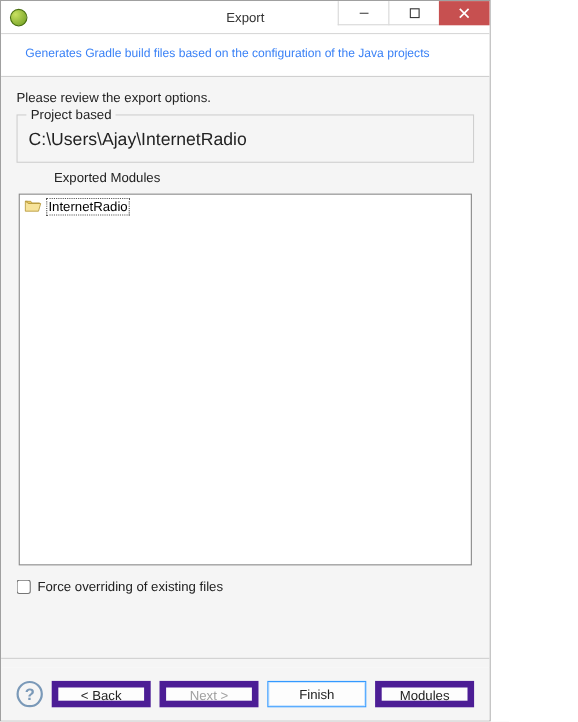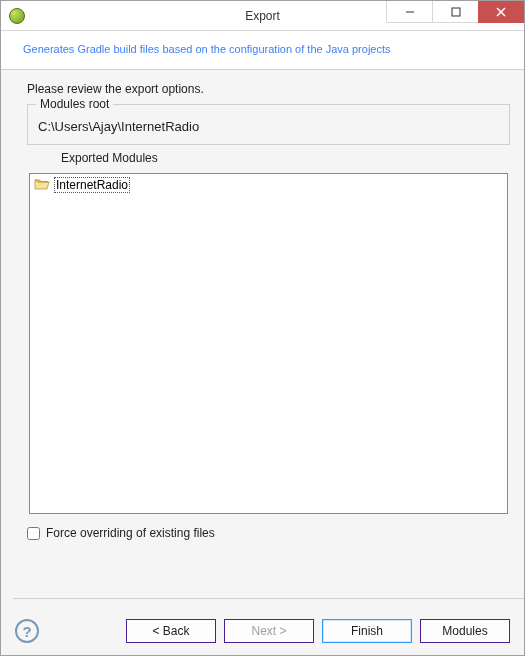--- a/index.html
+++ b/index.html
@@ -9,21 +9,21 @@
     }
     body {
       font-family: "Segoe UI", Tahoma, sans-serif;
       font-size: 12px;
       background: #fff;
       width: 525px;
       height: 656px;
       overflow: hidden;
     }
     .window {
-      width: 525px;
+      width: 446px;
       height: 656px;
       border: 1px solid #a0a0a0;
       display: flex;
       flex-direction: column;
       background: #fff;
     }
     .titlebar {
       height: 30px;
       background: #fff;
       display: flex;
@@ -86,21 +86,21 @@
       margin-bottom: 4px;
     }
     .header-subtitle {
       font-size: 11px;
       color: #3b82f6;
       margin-left: 8px;
     }
     .content {
       flex: 1;
       background: #f5f5f5;
-      padding: 12px 14px 8px 26px;
+      padding: 12px 14px 8px 14px;
       display: flex;
       flex-direction: column;
     }
     .prompt {
       font-size: 12px;
       color: #222;
       margin-bottom: 8px;
     }
     .group {
       border: 1px solid #cfcfcf;
@@ -147,21 +147,21 @@
     .folder-icon {
       width: 16px;
       height: 14px;
       flex-shrink: 0;
     }
     .module-name {
       border: 1px dotted #555;
       padding: 0 1px;
     }
     .path-text {
-      font-size: 13px;
+      font-size: 16px;
       color: #222;
     }
     .checkbox-row {
       display: flex;
       align-items: center;
       gap: 6px;
       margin-bottom: 28px;
       font-size: 12px;
       color: #222;
     }
@@ -192,21 +192,21 @@
       color: #7a99b8;
       font-size: 15px;
       font-weight: bold;
       cursor: pointer;
       margin-right: auto;
     }
     .btn {
       width: 90px;
       height: 24px;
       background: #fdfdfd;
-      border: 1px solid #4c1d95;
+      border: 6px solid #4c1d95;
       font-size: 12px;
       color: #222;
       cursor: pointer;
       font-family: inherit;
     }
     .btn:disabled {
       color: #a0a0a0;
       cursor: default;
     }
     .btn.default {
@@ -243,21 +243,21 @@
   </div>
 
   <div class="header-banner">
     <div class="header-subtitle">Generates Gradle build files based on the configuration of the Java projects</div>
   </div>
 
   <div class="content">
     <div class="prompt">Please review the export options.</div>
 
     <div class="group">
-      <div class="group-label">Modules root</div>
+      <div class="group-label">Project based</div>
       <div class="path-text">C:\Users\Ajay\InternetRadio</div>
     </div>
 
     <div class="group modules">
       <div class="group-label">Exported Modules</div>
       <div class="modules-list">
         <div class="module-item">
           <svg class="folder-icon" viewBox="0 0 16 14">
             <path d="M1 3 L1 12 L13 12 L15 5 L4 5 L3 3 Z" fill="#f7e39a" stroke="#b89b3e" stroke-width="0.8"></path>
             <path d="M1 3 L6 3 L7 4.5 L14 4.5 L14 5 L4 5 Z" fill="#e8c75f" stroke="#b89b3e" stroke-width="0.8"></path>

